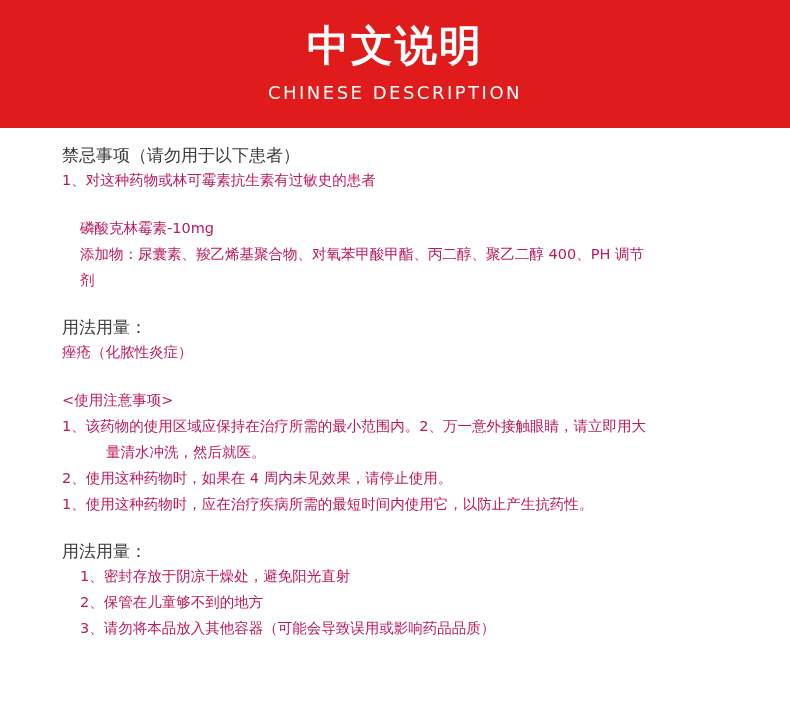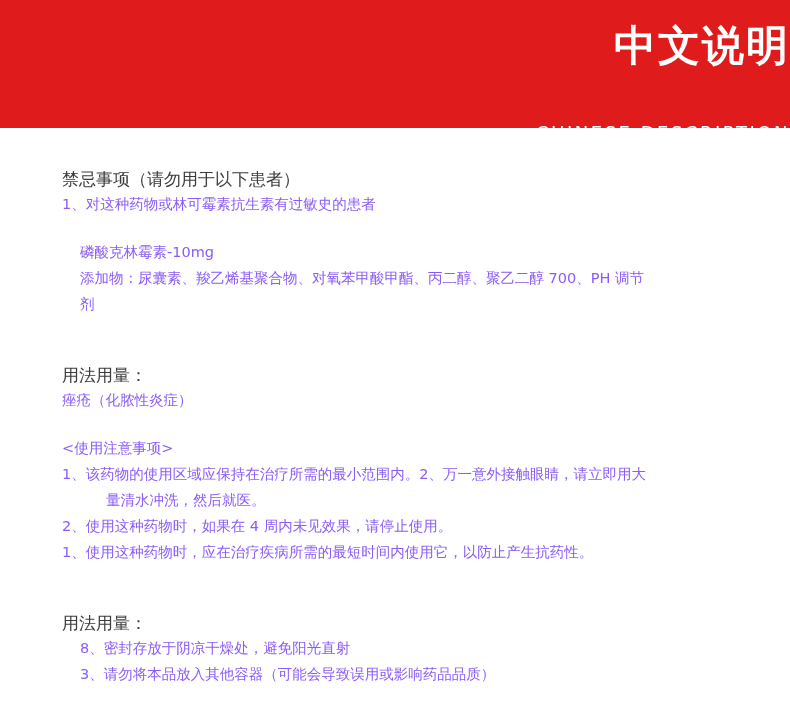--- a/index.html
+++ b/index.html
@@ -6,42 +6,40 @@
   body {
     width: 790px; height: 725px; overflow: hidden;
     background: #ffffff;
     font-family: "DejaVu Sans", "Liberation Sans", sans-serif;
     color: #1a1a1a;
     position: relative;
   }
   .banner {
     position: absolute; left: 0; top: 0; width: 790px; height: 128px;
     background: #e01b1b;
-    text-align: right;
+    text-align: center;
   }
   .banner-title {
     position: absolute; left: 0; right: 0; top: 20px;
     font-size: 42px; font-weight: bold; color: #ffffff; letter-spacing: 2px;
     line-height: 52px;
   }
   .banner-sub {
     position: absolute; left: 0; right: 0; top: 82px;
     font-size: 18px; color: #ffffff; letter-spacing: 2.5px;
     font-family: "DejaVu Sans", sans-serif;
     line-height: 22px;
-    margin-top: 40px;
   }
   .content { position: absolute; left: 62px; top: 143px; width: 700px; }
   .sec-title {
     font-size: 17px; color: #3a3a3a; line-height: 24px; height: 24px;
     white-space: nowrap;
-    margin-top: 24px;
   }
   .line {
-    font-size: 14.5px; color: #8b5cf6; line-height: 26px; white-space: nowrap;
+    font-size: 14.5px; color: #be185d; line-height: 26px; white-space: nowrap;
   }
   .indent1 { padding-left: 18px; }
   .hang { padding-left: 44px; }
   .gap { height: 22px; }
 </style>
 </head>
 <body>
 
 <div class="banner">
   <div class="banner-title">中文说明</div>
@@ -52,21 +50,21 @@
 
   <div>
     <div class="sec-title">禁忌事项（请勿用于以下患者）</div>
     <div class="line">1、对这种药物或林可霉素抗生素有过敏史的患者</div>
   </div>
 
   <div class="gap"></div>
 
   <div>
     <div class="line indent1">磷酸克林霉素-10mg</div>
-    <div class="line indent1">添加物：尿囊素、羧乙烯基聚合物、对氧苯甲酸甲酯、丙二醇、聚乙二醇 700、PH 调节</div>
+    <div class="line indent1">添加物：尿囊素、羧乙烯基聚合物、对氧苯甲酸甲酯、丙二醇、聚乙二醇 400、PH 调节</div>
     <div class="line indent1">剂</div>
   </div>
 
   <div class="gap"></div>
 
   <div>
     <div class="sec-title">用法用量：</div>
     <div class="line">痤疮（化脓性炎症）</div>
   </div>
 
@@ -77,17 +75,18 @@
     <div class="line">1、该药物的使用区域应保持在治疗所需的最小范围内。2、万一意外接触眼睛，请立即用大</div>
     <div class="line hang">量清水冲洗，然后就医。</div>
     <div class="line">2、使用这种药物时，如果在 4 周内未见效果，请停止使用。</div>
     <div class="line">1、使用这种药物时，应在治疗疾病所需的最短时间内使用它，以防止产生抗药性。</div>
   </div>
 
   <div class="gap"></div>
 
   <div>
     <div class="sec-title">用法用量：</div>
-    <div class="line indent1">8、密封存放于阴凉干燥处，避免阳光直射</div>
+    <div class="line indent1">1、密封存放于阴凉干燥处，避免阳光直射</div>
+    <div class="line indent1">2、保管在儿童够不到的地方</div>
     <div class="line indent1">3、请勿将本品放入其他容器（可能会导致误用或影响药品品质）</div>
   </div>
 
 </div>
 
 </body></html>

